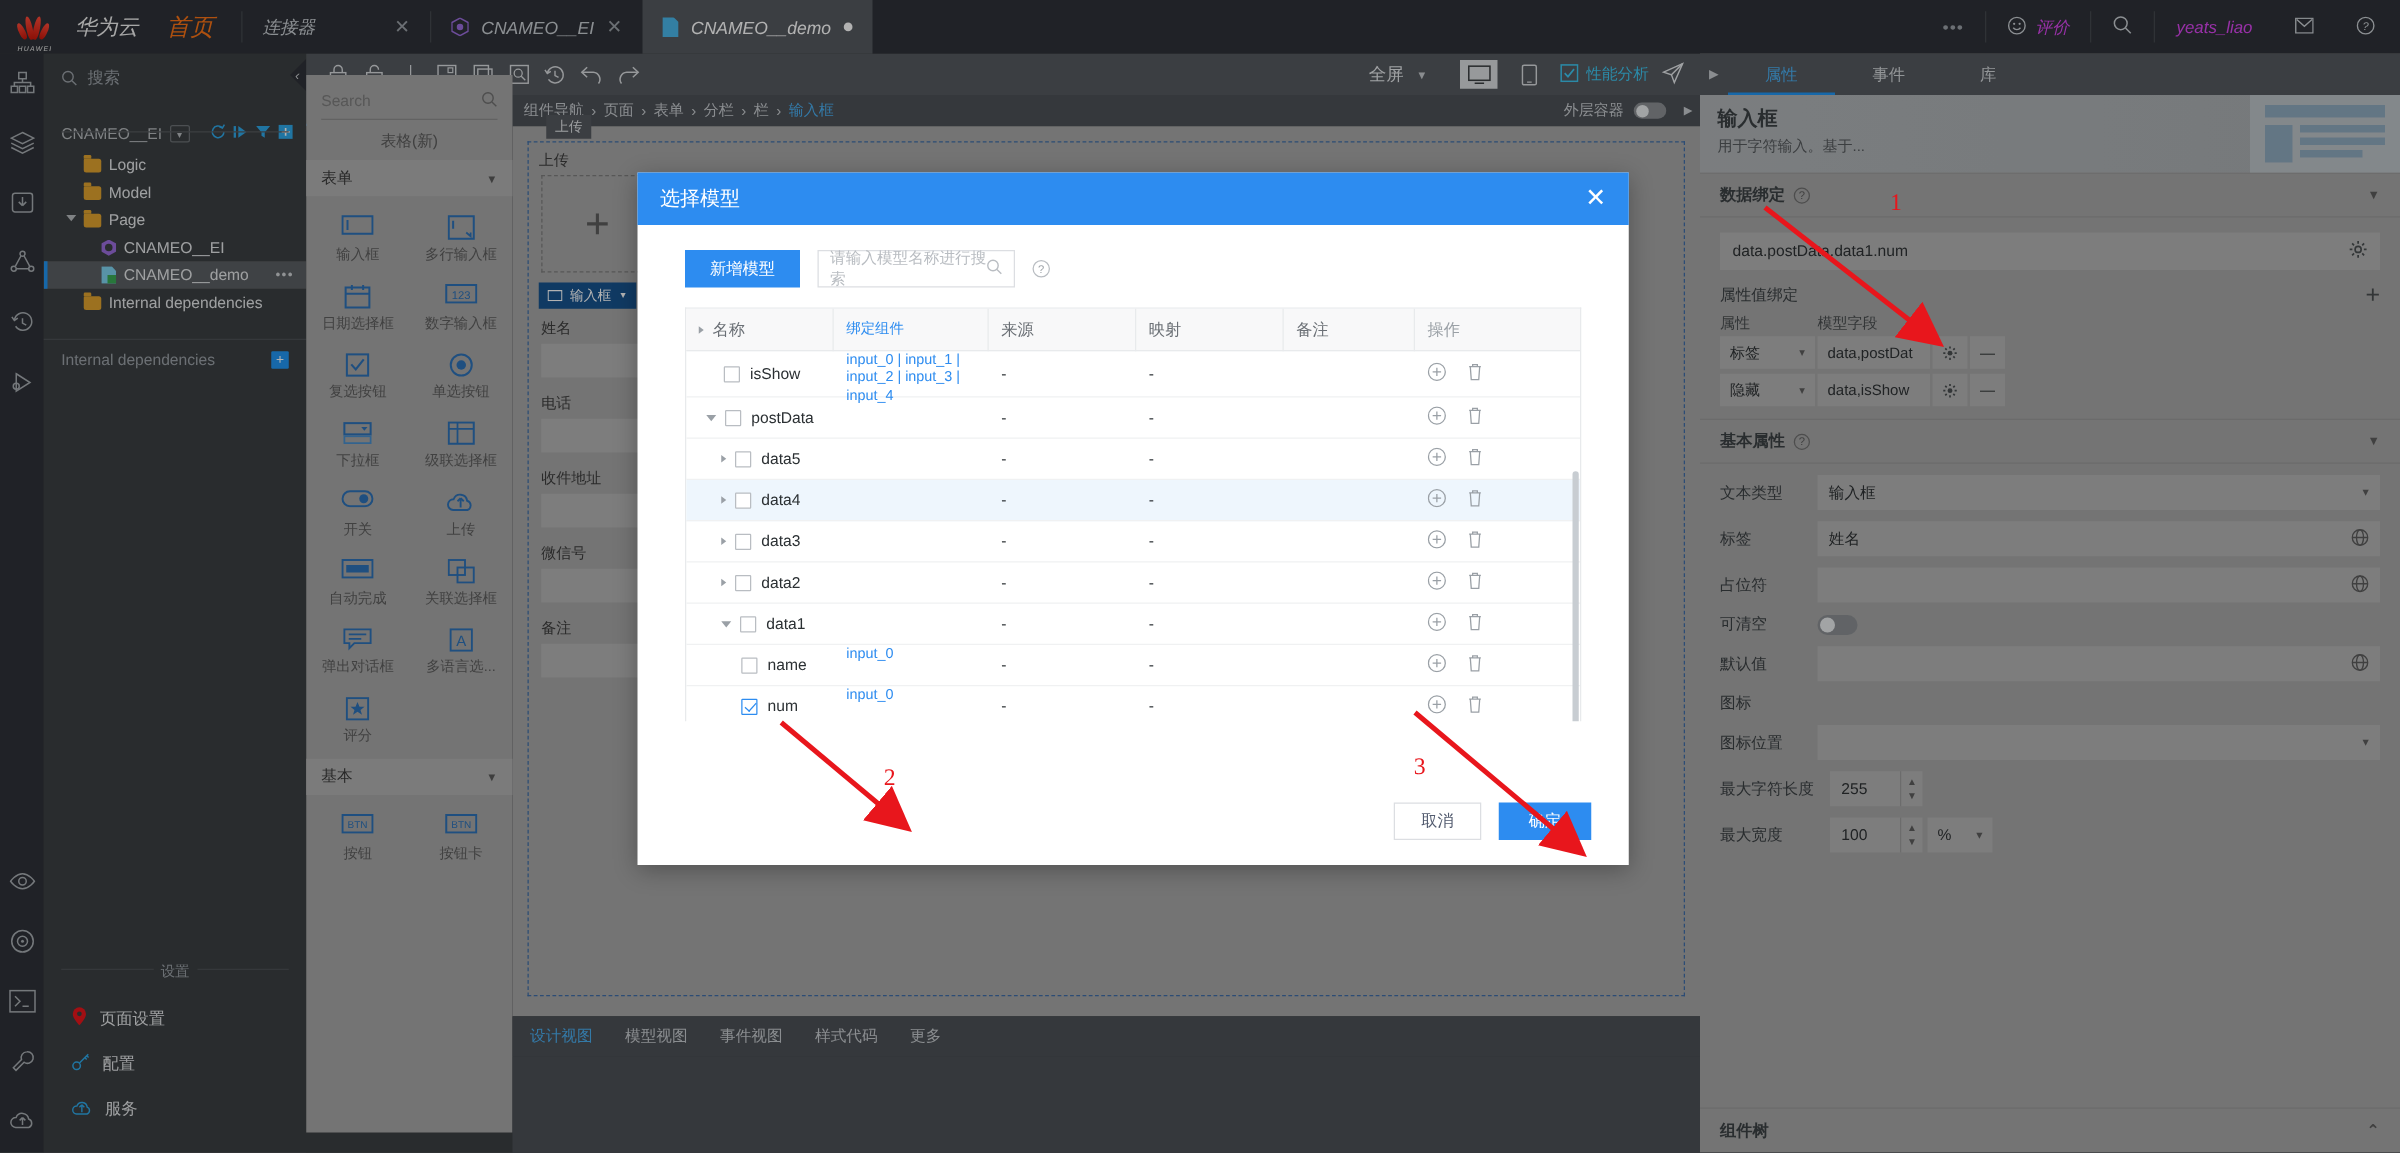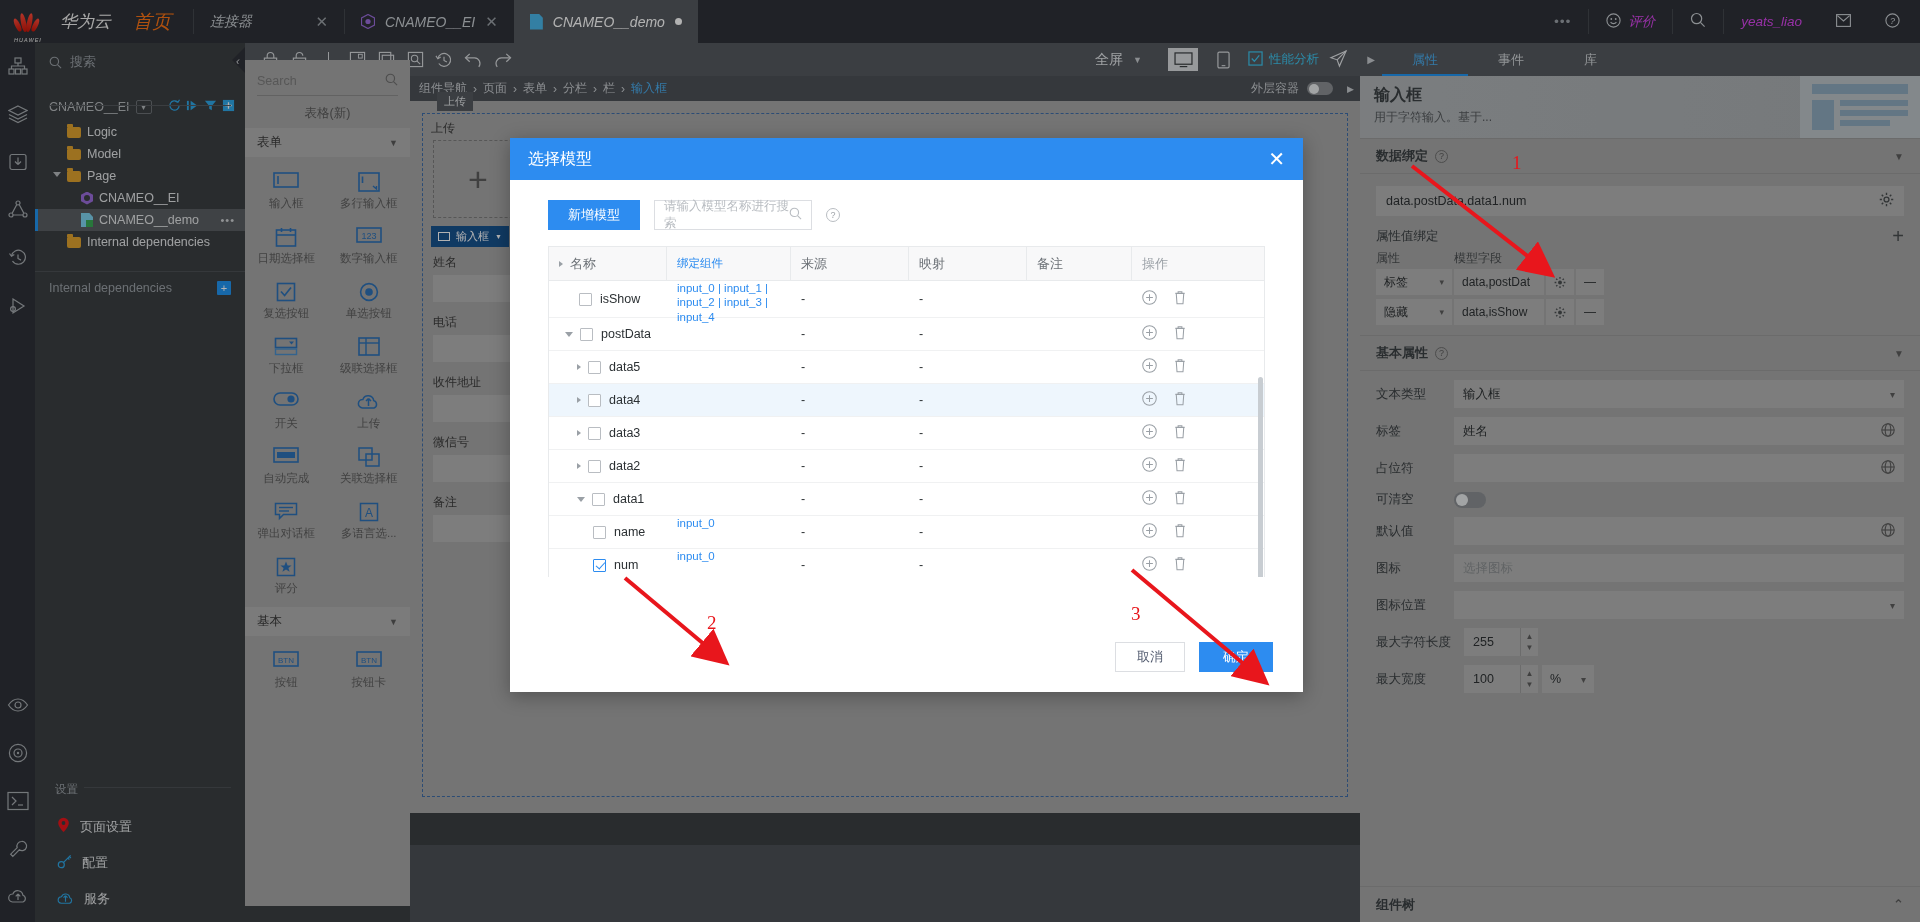--- a/index.html
+++ b/index.html
@@ -52,21 +52,21 @@
   .folder:before { content:""; position:absolute; top:-3px; left:0; width:6px; height:3px; background:#e0a32e; border-radius:1px 1px 0 0; }
   .hexi { width:12px; height:13px; flex:none; background:#9b6ddd; clip-path:polygon(50% 0,100% 25%,100% 75%,50% 100%,0 75%,0 25%); display:inline-block; position:relative; }
   .hexi:after{content:"";position:absolute;left:3px;top:3.5px;width:6px;height:6px;border-radius:50%;background:#3c4043;}
   .pagei { width:12px; height:14px; flex:none; background:#7fd3f0; clip-path:polygon(0 0,70% 0,100% 28%,100% 100%,0 100%); position:relative; display:inline-block; }
   .pagei:after{content:"";position:absolute;right:0;bottom:0;width:7px;height:7px;background:#3aab55;}
   .tri { width:0;height:0;border-left:4px solid #b6babd;border-top:3.5px solid transparent;border-bottom:3.5px solid transparent; display:inline-block; }
   .tri.down { border-left:4px solid transparent;border-right:4px solid transparent;border-top:5px solid #b6babd; }
   .ext-dep { margin-top:18px; border-top:1px solid #4d5155; padding:9px 14px; font-size:12.5px; color:#9aa0a6; display:flex; align-items:center; }
   .plusbtn { width:14px;height:14px;background:#2196f3;color:#fff;display:inline-flex;align-items:center;justify-content:center;font-size:11px;line-height:1;border-radius:1px;margin-left:auto;}
   .side-bottom { position:absolute; left:0; bottom:0; width:210px; }
-  .side-bottom .divider { margin:0 14px 4px; border-top:1px solid #4d5155; }
+  .side-bottom .divider { margin:0 14px 4px; border-top:1px solid #4d5155; text-align:center; }
   .setlabel { font-size:11.5px; color:#9aa0a6; margin-top:-8px; background:#3c4043; display:inline-block; padding:0 6px; position:relative; top:-7px;}
   .sb-row { display:flex; align-items:center; gap:10px; padding:9px 0 9px 22px; font-size:13px; color:#e3e5e7;text-align:center; }
 
   
   .palette { position:absolute; left:245px; top:60px; width:165px; height:846px; background:#a6a6a6; }
   .pal-search { height:30px; margin:6px 12px 0; border-bottom:1px solid #8d8d8d; display:flex; align-items:center; color:#7d7d7d; font-size:12.5px; }
   .pal-group-ttl { text-align:center; font-size:12.5px; color:#5c5c5c; padding:9px 0 6px; }
   .pal-group-hdr { display:flex; align-items:center; justify-content:space-between; padding:6px 12px; background:#b0b0b0; font-size:12.5px; color:#3a3a3a; }
   .pal-grid { display:flex; flex-wrap:wrap; padding:6px 0 4px; }
   .pal-item { width:50%; text-align:center; padding:9px 0 7px; }
@@ -428,21 +428,21 @@
       </div>
       <div class="sb-row">
         <span>
           <svg width="15" height="15" viewBox="0 0 16 16">
               <circle cx="4.6" cy="11.4" r="3.2" fill="none" stroke="#2fa8e8" stroke-width="1.3"></circle>
               <path d="M7 9 14.5 1.5M11.4 4.1l1.8 1.8M13 2.5l1.8 1.8" fill="none" stroke="#2fa8e8" stroke-width="1.3"></path>
             </svg>
         </span>
         <span>配置</span>
       </div>
-      <div class="sb-row" style="padding-bottom:14px">
+      <div class="sb-row" style="padding-bottom:26px">
         <span>
           <svg width="17" height="14" viewBox="0 0 18 14">
               <path d="M4.5 12.5a3.4 3.4 0 0 1 .3-6.8 4.5 4.5 0 0 1 8.7 1A3.1 3.1 0 0 1 13.4 12.5z" fill="none" stroke="#2fa8e8" stroke-width="1.2"></path>
               <path d="M9 11V4.6m0 0L6.9 6.7M9 4.6l2.1 2.1" fill="none" stroke="#2fa8e8" stroke-width="1.2"></path>
             </svg>
         </span>
         <span>服务</span>
       </div>
     </div>
   </div>
@@ -752,20 +752,27 @@
         <div class="fl">备注</div>
         <div class="fi"></div>
       </div>
 
       <div style="position:absolute; left:530px; top:125px; width:135px; height:60px; border:2px solid #17538f;"></div>
       <div style="position:absolute; left:530px; top:370px; width:135px; height:70px; border:1px dashed #7d7d7d;"></div>
       <div style="position:absolute; left:530px; top:455px; width:330px; height:60px; border:1px dashed #7d7d7d;"></div>
     </div>
   </div>
 
+  <div class="bottom-tabs">
+    <span class="bt act">设计视图</span>
+    <span class="bt">模型视图</span>
+    <span class="bt">事件视图</span>
+    <span class="bt">样式代码</span>
+    <span class="bt">更多</span>
+  </div>
   <div class="canvas-bg-fill"></div>
 
   <div class="rpanel">
     <div class="rp-tabs">
       <span class="rp-arrow">▶</span>
       <span class="rp-tab act">属性</span>
       <span class="rp-tab">事件</span>
       <span class="rp-tab">库</span>
     </div>
     <div class="rp-hero">
@@ -883,21 +890,20 @@
           <svg width="14" height="14" viewBox="0 0 14 14">
               <circle cx="7" cy="7" r="6.2" fill="none" stroke="#5c5c5c" stroke-width="1.1"></circle>
               <ellipse cx="7" cy="7" rx="2.8" ry="6.2" fill="none" stroke="#5c5c5c" stroke-width="1.1"></ellipse>
               <line x1="0.8" y1="7" x2="13.2" y2="7" stroke="#5c5c5c" stroke-width="1.1"></line>
             </svg>
         </span>
       </span>
     </div>
     <div class="prop-row">
       <span class="pl">图标</span>
-      <span class="ctl ph">选择图标</span>
     </div>
     <div class="prop-row">
       <span class="pl">图标位置</span>
       <span class="ctl">
         <span></span>
         <span class="ri2" style="font-size:10px">▾</span>
       </span>
     </div>
     <div class="prop-row">
       <span class="pl" style="width:88px">最大字符长度</span>

